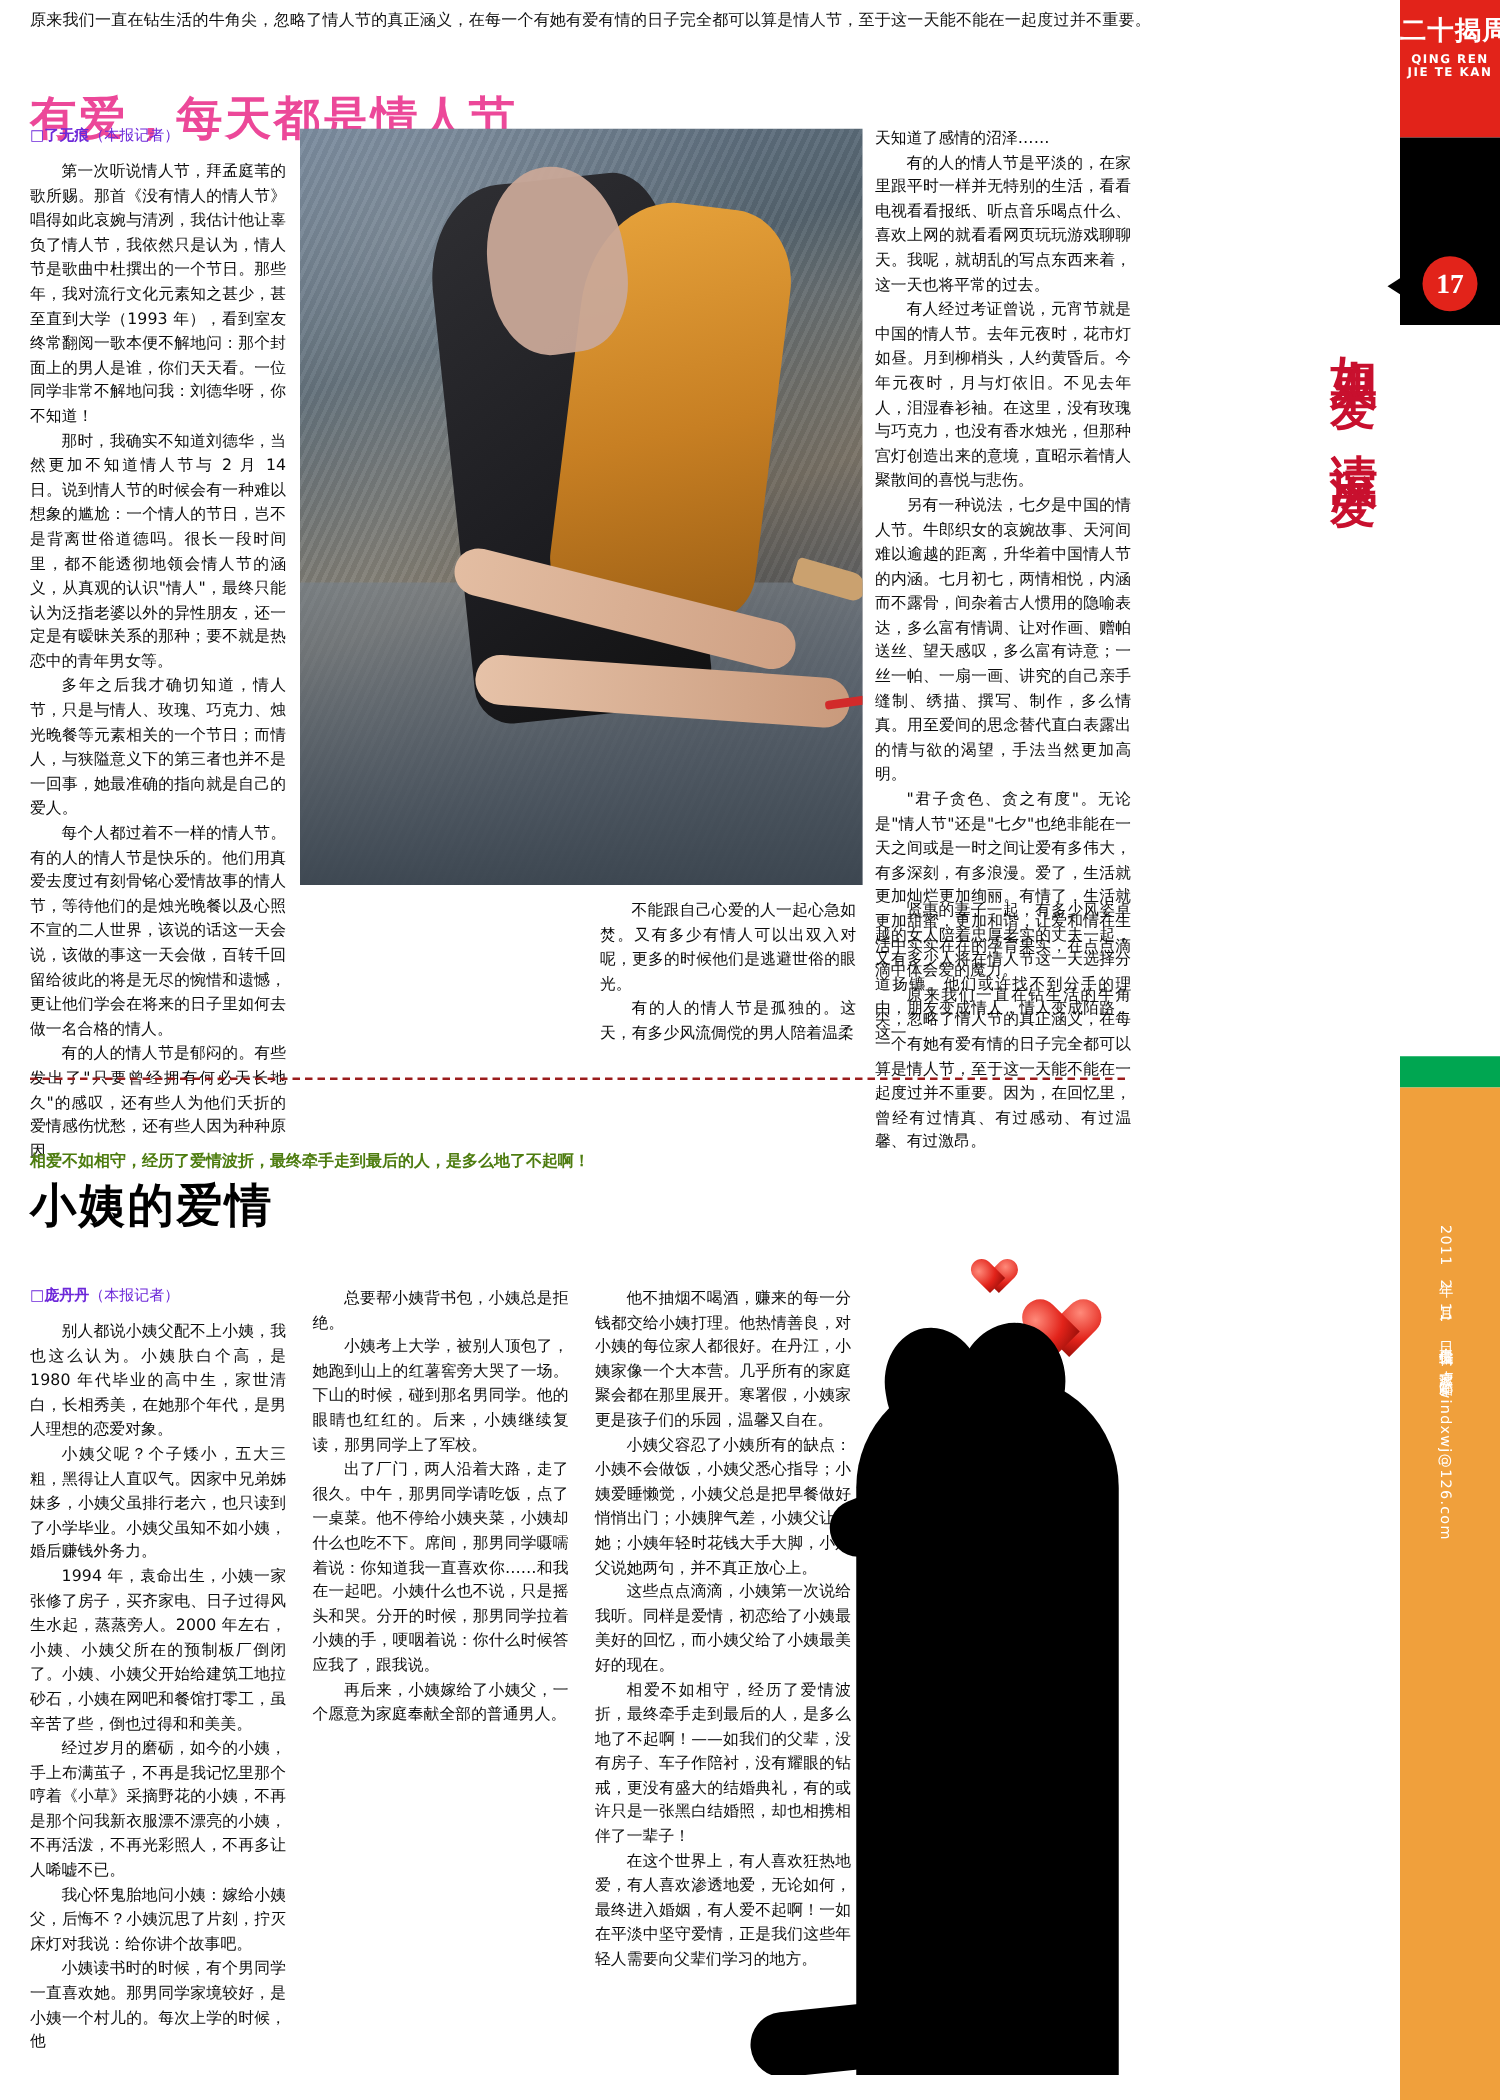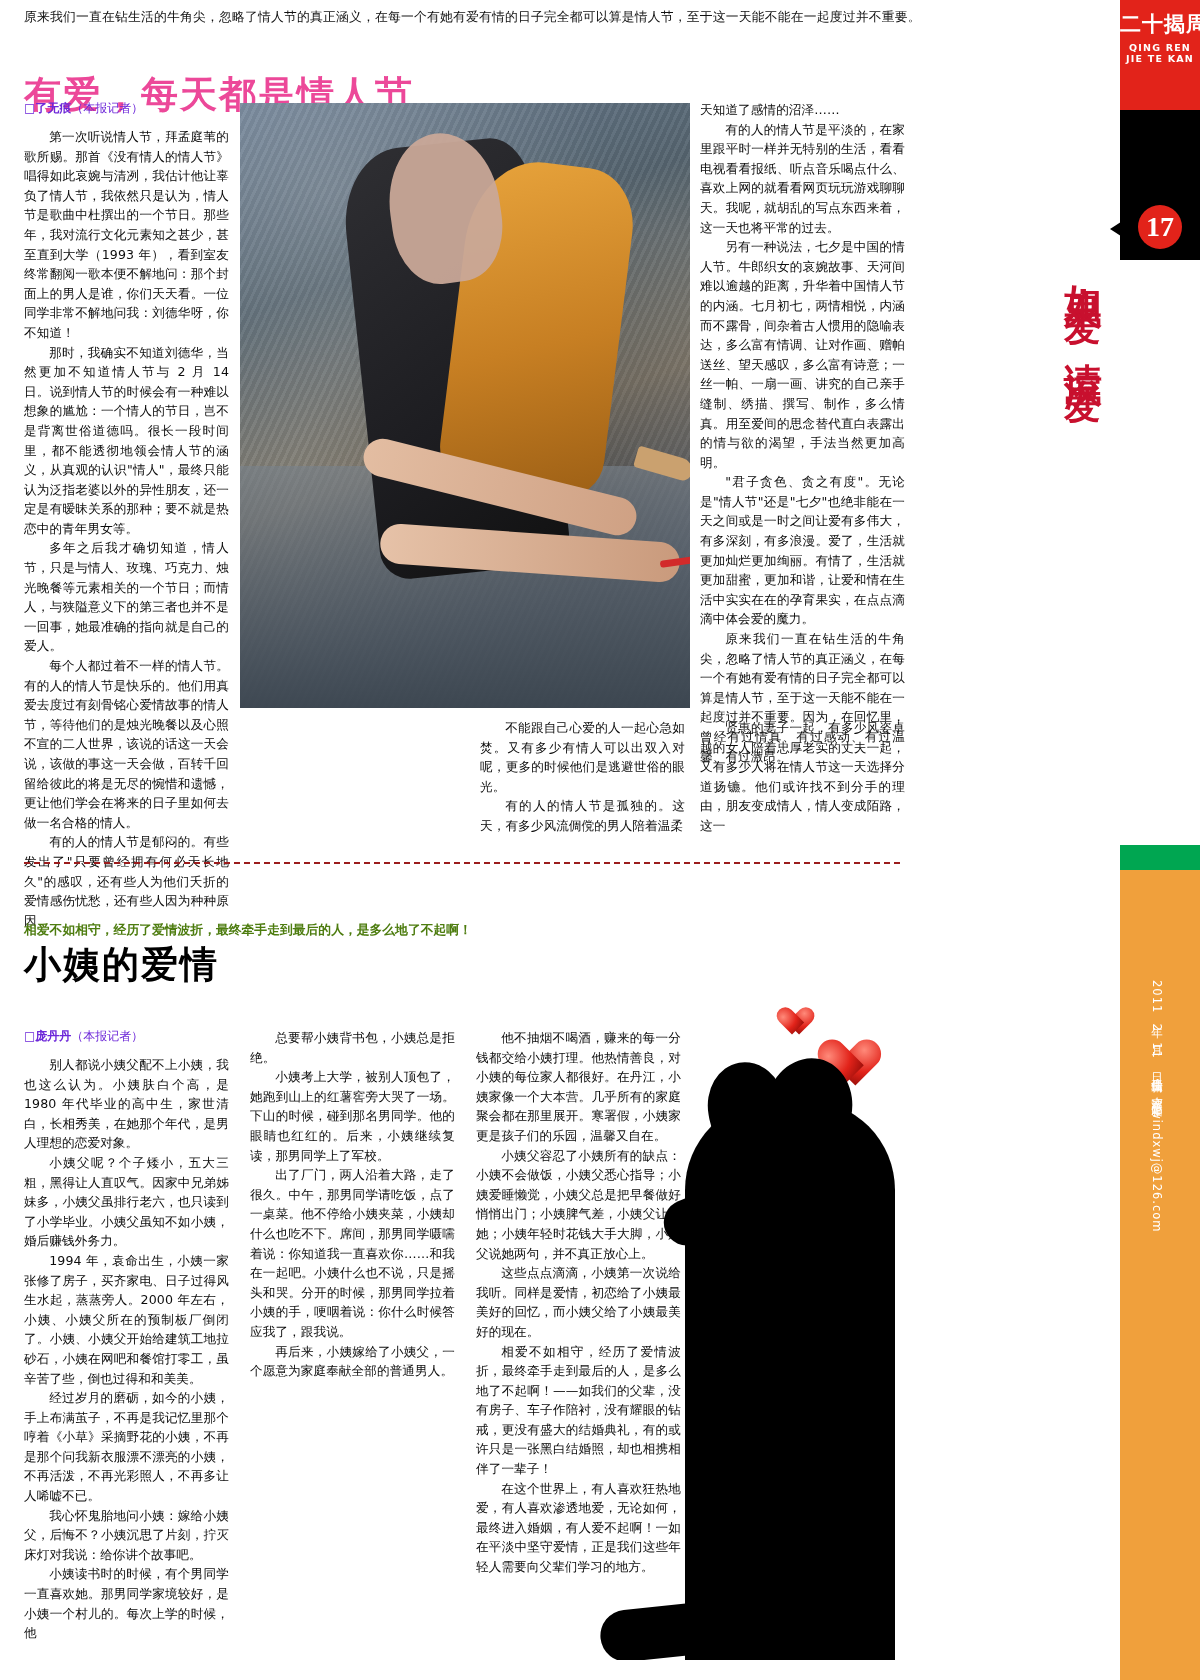--- a/index.html
+++ b/index.html
@@ -56,21 +56,21 @@
     font-weight: bold;
   }
 
   .page-number {
     position: absolute;
     top: 205px; right: 18px;
     width: 44px; height: 44px;
     border-radius: 50%;
     background: #e2231a;
     color: #fff;
-    font-size: 28px;
+    font-size: 22px;
     font-weight: bold;
     display: flex; align-items: center; justify-content: center;
     font-family: "Liberation Serif", serif;
   }
   .page-arrow {
     position: absolute;
     top: 220px; right: 76px;
     width: 0; height: 0;
     border-top: 9px solid transparent;
     border-bottom: 9px solid transparent;
@@ -381,20 +381,21 @@
     <div class="a1-col-mid2">
       <div class="bodytext caption-note">
         <p>贤惠的妻子一起，有多少风姿卓越的女人陪着忠厚老实的丈夫一起，又有多少人将在情人节这一天选择分道扬镳。他们或许找不到分手的理由，朋友变成情人，情人变成陌路，这一</p>
       </div>
     </div>
 
     <div class="a1-col-right">
       <div class="bodytext">
         <p style="text-indent:0">天知道了感情的沼泽……</p>
         <p>有的人的情人节是平淡的，在家里跟平时一样并无特别的生活，看看电视看看报纸、听点音乐喝点什么、喜欢上网的就看看网页玩玩游戏聊聊天。我呢，就胡乱的写点东西来着，这一天也将平常的过去。</p>
+        <p>有人经过考证曾说，元宵节就是中国的情人节。去年元夜时，花市灯如昼。月到柳梢头，人约黄昏后。今年元夜时，月与灯依旧。不见去年人，泪湿春衫袖。在这里，没有玫瑰与巧克力，也没有香水烛光，但那种宫灯创造出来的意境，直昭示着情人聚散间的喜悦与悲伤。</p>
         <p>另有一种说法，七夕是中国的情人节。牛郎织女的哀婉故事、天河间难以逾越的距离，升华着中国情人节的内涵。七月初七，两情相悦，内涵而不露骨，间杂着古人惯用的隐喻表达，多么富有情调、让对作画、赠帕送丝、望天感叹，多么富有诗意；一丝一帕、一扇一画、讲究的自己亲手缝制、绣描、撰写、制作，多么情真。用至爱间的思念替代直白表露出的情与欲的渴望，手法当然更加高明。</p>
         <p>"君子贪色、贪之有度"。无论是"情人节"还是"七夕"也绝非能在一天之间或是一时之间让爱有多伟大，有多深刻，有多浪漫。爱了，生活就更加灿烂更加绚丽。有情了，生活就更加甜蜜，更加和谐，让爱和情在生活中实实在在的孕育果实，在点点滴滴中体会爱的魔力。</p>
         <p>原来我们一直在钻生活的牛角尖，忽略了情人节的真正涵义，在每一个有她有爱有情的日子完全都可以算是情人节，至于这一天能不能在一起度过并不重要。因为，在回忆里，曾经有过情真、有过感动、有过温馨、有过激昂。</p>
       </div>
     </div>
 
     <div class="divider"></div>
 
     <div class="kicker2">相爱不如相守，经历了爱情波折，最终牵手走到最后的人，是多么地了不起啊！</div>
     <div class="headline2">小姨的爱情</div>

